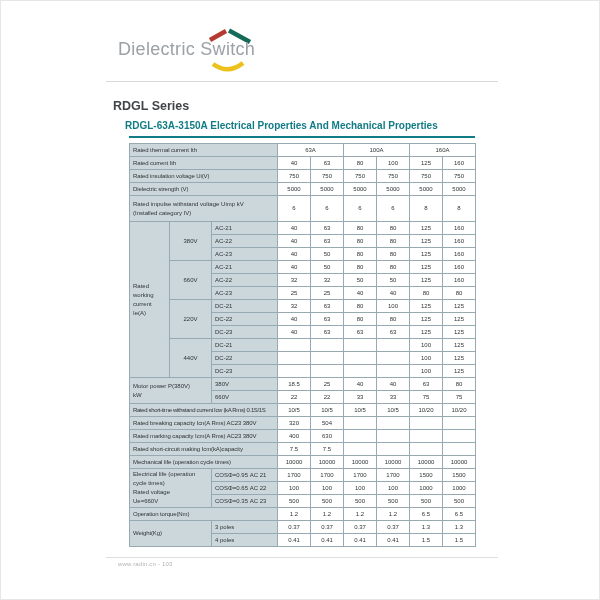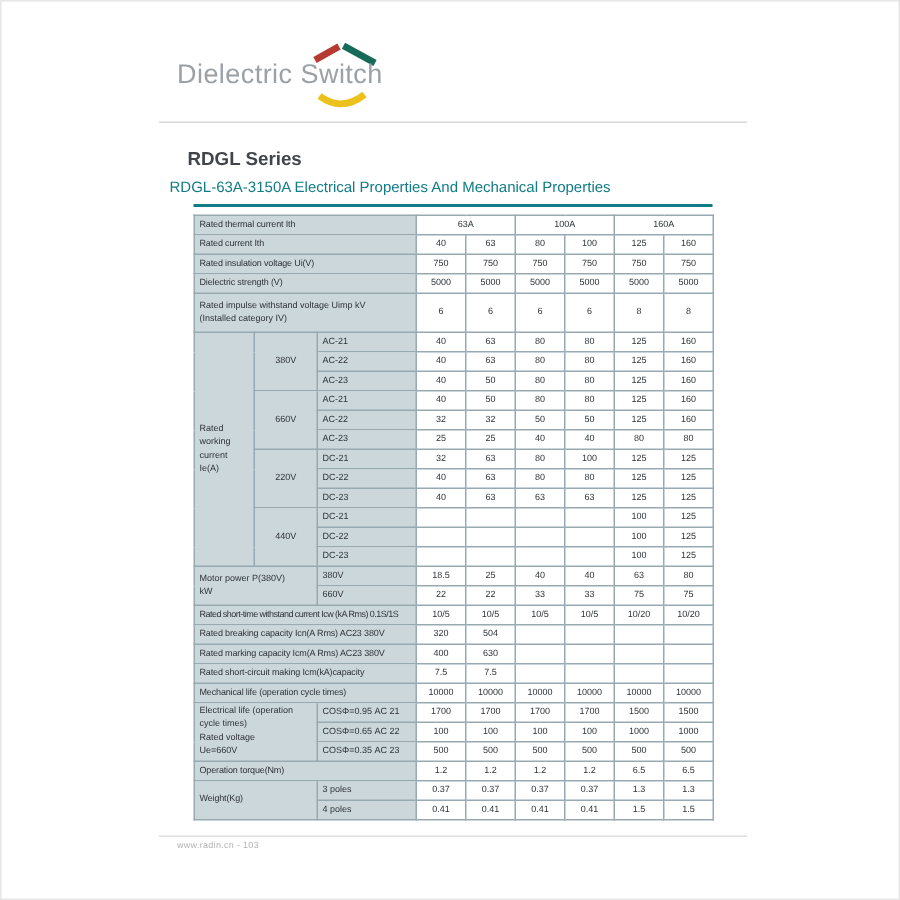--- a/index.html
+++ b/index.html
@@ -9,24 +9,24 @@
     border:1px solid #e6e6e6;box-sizing:border-box;overflow:hidden;
   }
   
   .logo-emblem{position:absolute;left:197px;top:24px;}
   .logo-text{
     position:absolute;left:117px;top:38px;font-size:18px;letter-spacing:.3px;
     color:#9ba1a5;font-weight:400;
   }
   .header-rule{position:absolute;left:105px;top:80px;width:392px;height:1px;background:#d9d9d9;}
   .series-title{
-    position:absolute;left:124px;top:98px;font-size:12.5px;font-weight:bold;color:#414549;
+    position:absolute;left:112px;top:98px;font-size:12.5px;font-weight:bold;color:#414549;
   }
   .subtitle{
-    position:absolute;left:112px;top:119px;font-size:10px;font-weight:normal;color:#117c86;
+    position:absolute;left:124px;top:119px;font-size:10px;font-weight:bold;color:#117c86;
   }
   .teal-rule{position:absolute;left:128px;top:135px;width:346px;height:2px;background:#117c86;}
   
   .spec-table{
     position:absolute;left:128px;top:142px;width:346px;
     border-collapse:collapse;table-layout:fixed;
   }
   .spec-table td{
     border:1px solid #98aab1;font-size:6px;line-height:7px;color:#2f3437;
     padding:0 3px;vertical-align:middle;box-sizing:border-box;overflow:hidden;

